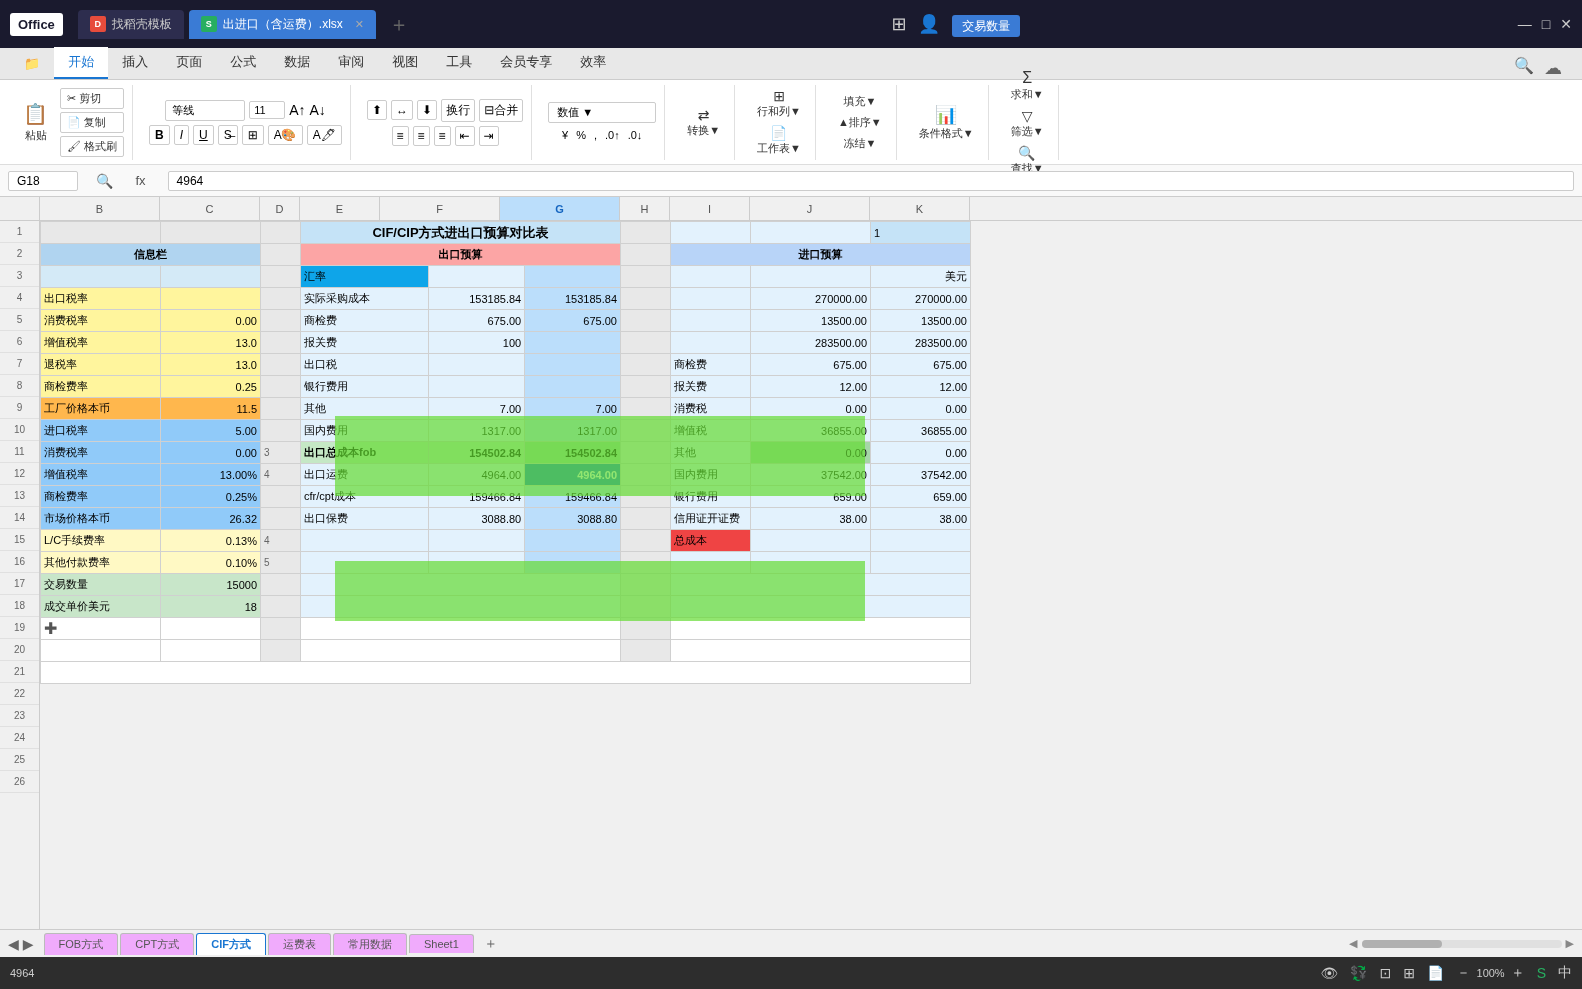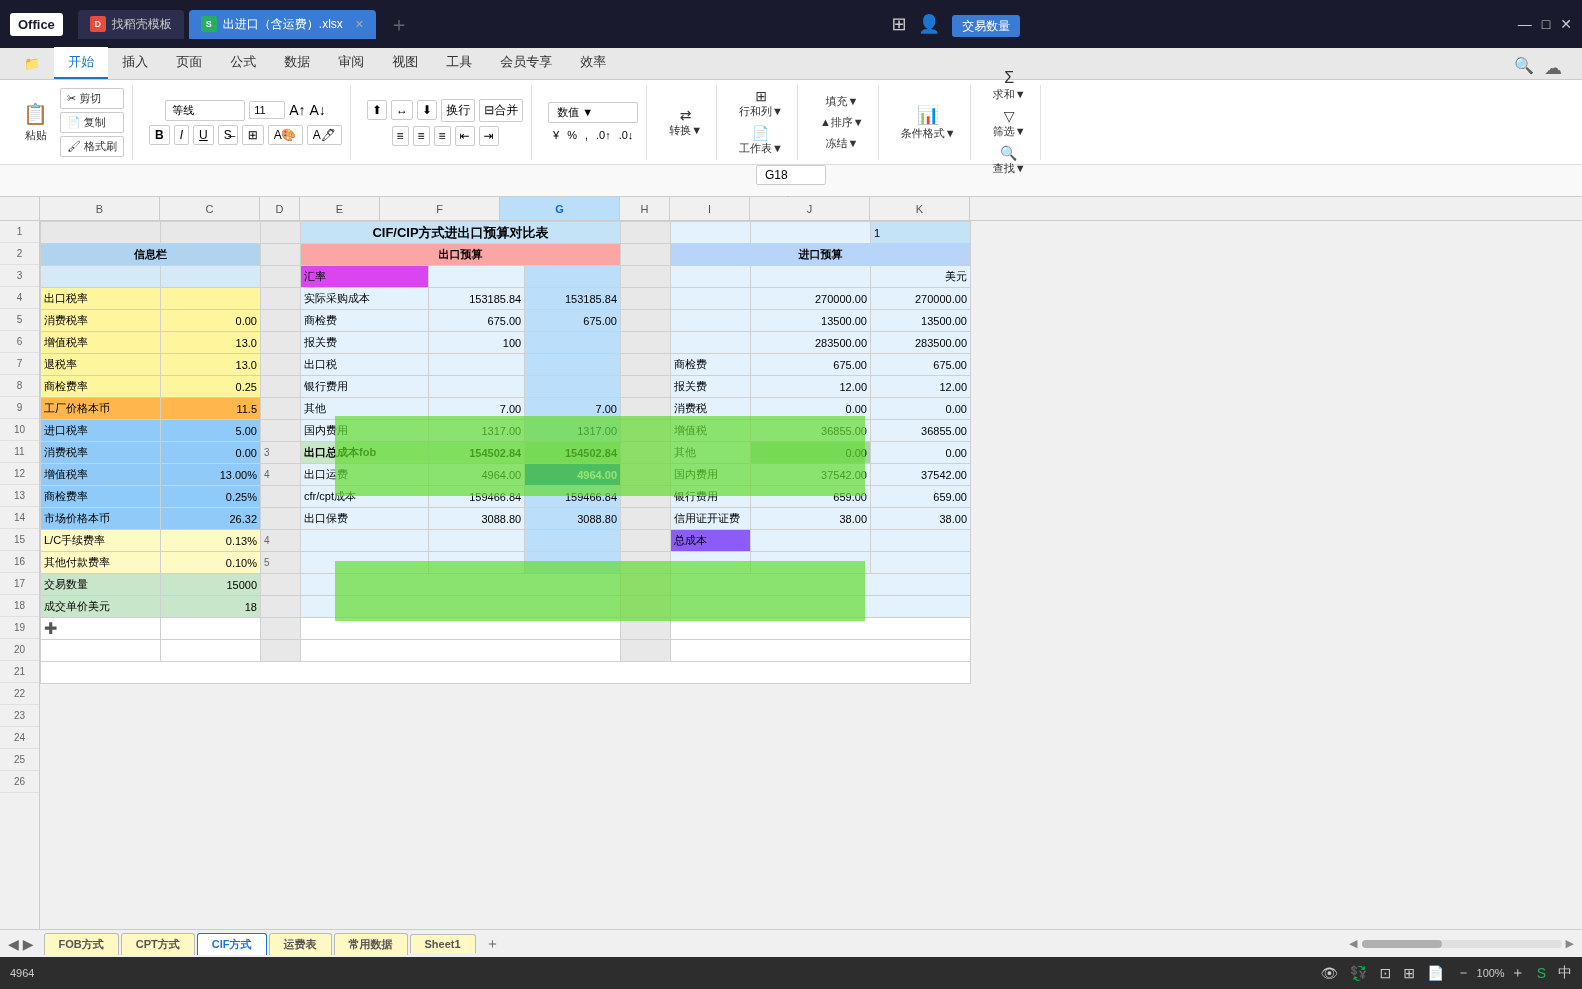--- a/index.html
+++ b/index.html
@@ -161,22 +161,21 @@
     }
 
     
     #formula-bar {
       height: 32px;
       background: #f9f9f9;
       border-bottom: 1px solid #ccc;
       display: flex;
       align-items: center;
       padding: 0 8px;
-      gap: 11px;
-      flex-direction: column;
+      gap: 18px;
     }
     .cell-ref {
       border: 1px solid #ccc;
       padding: 2px 8px;
       width: 70px;
       font-size: 12px;
       background: white;
       border-radius: 2px;
     }
     .formula-content {
@@ -310,25 +309,24 @@
       display: flex;
       align-items: center;
       padding: 0 8px;
       gap: 2px;
     }
     .sheet-tab {
       padding: 3px 14px;
       font-size: 11px;
       border: 1px solid #bbb;
       border-bottom: none;
-      background: #fef9c3;
+      background: #f0abfc;
       cursor: pointer;
       border-radius: 3px 3px 0 0;
       color: #555;
-      font-weight: bold;
     }
     .sheet-tab.active {
       background: white;
       color: #1976d2;
       font-weight: bold;
       border-color: #1976d2;
     }
     .add-sheet {
       padding: 3px 8px;
       font-size: 14px;
@@ -449,21 +447,21 @@
     <div class="ribbon-row">
       <span style="cursor:pointer;padding:2px 4px;border:1px solid #ccc;border-radius:2px;">≡</span>
       <span style="cursor:pointer;padding:2px 4px;border:1px solid #ccc;border-radius:2px;">≡</span>
       <span style="cursor:pointer;padding:2px 4px;border:1px solid #ccc;border-radius:2px;">≡</span>
       <span style="cursor:pointer;padding:2px 4px;border:1px solid #ccc;border-radius:2px;">⇤</span>
       <span style="cursor:pointer;padding:2px 4px;border:1px solid #ccc;border-radius:2px;">⇥</span>
     </div>
   </div>
 
   <div class="ribbon-group">
-    <div style="font-size:11px;border:1px solid #ccc;padding:2px 8px;width:90px;background:white;border-radius:2px;">数值 ▼</div>
+    <div style="font-size:11px;border:1px solid #ccc;padding:2px 8px;width:108px;background:white;border-radius:2px;">数值 ▼</div>
     <div class="ribbon-row" style="margin-top:4px;">
       <span style="font-size:11px;padding:2px;">¥</span>
       <span style="font-size:11px;padding:2px;">%</span>
       <span style="font-size:11px;padding:2px;">,</span>
       <span style="font-size:11px;padding:2px;">.0↑</span>
       <span style="font-size:11px;padding:2px;">.0↓</span>
     </div>
   </div>
 
   <div class="ribbon-group">
@@ -599,21 +597,21 @@
           <td style="background:#e8e8e8;"></td>
           <td colspan="3" style="background:#fca5a5;text-align:center;font-weight:bold;">出口预算</td>
           <td style="background:#e8e8e8;"></td>
           <td colspan="3" style="background:#b8d4f8;text-align:center;font-weight:bold;">进口预算</td>
         </tr>
 
         <tr>
           <td style="background:#d4eaf7;"></td>
           <td style="background:#d4eaf7;"></td>
           <td style="background:#e8e8e8;"></td>
-          <td style="background:#d946ef;">汇率</td>
+          <td style="background:#0ea5e9;">汇率</td>
           <td style="background:#e3f2fd;text-align:right;"></td>
           <td style="background:#bbdefb;text-align:right;"></td>
           <td style="background:#e8e8e8;"></td>
           <td style="background:#e3f2fd;"></td>
           <td style="background:#e3f2fd;text-align:right;"></td>
           <td style="background:#e3f2fd;text-align:right;">美元</td>
         </tr>
 
         <tr>
           <td class="bg-yellow">出口税率</td>
@@ -761,21 +759,21 @@
 
 
         <tr>
           <td class="bg-light-yellow">L/C手续费率</td>
           <td class="bg-light-yellow text-right">0.13%</td>
           <td style="background:#e8e8e8;font-size:10px;color:#666;">4</td>
           <td style="background:#e3f2fd;"></td>
           <td style="background:#e3f2fd;"></td>
           <td style="background:#bbdefb;"></td>
           <td style="background:#e8e8e8;"></td>
-          <td style="background:#8b5cf6;margin-left:28px;">总成本</td>
+          <td style="background:#ef4444;margin-left:28px;">总成本</td>
           <td style="background:#e3f2fd;text-align:right;"></td>
           <td style="background:#e3f2fd;text-align:right;"></td>
         </tr>
 
         <tr>
           <td class="bg-light-yellow">其他付款费率</td>
           <td class="bg-light-yellow text-right">0.10%</td>
           <td style="background:#e8e8e8;font-size:10px;color:#666;">5</td>
           <td style="background:#e3f2fd;"></td>
           <td style="background:#e3f2fd;"></td>

